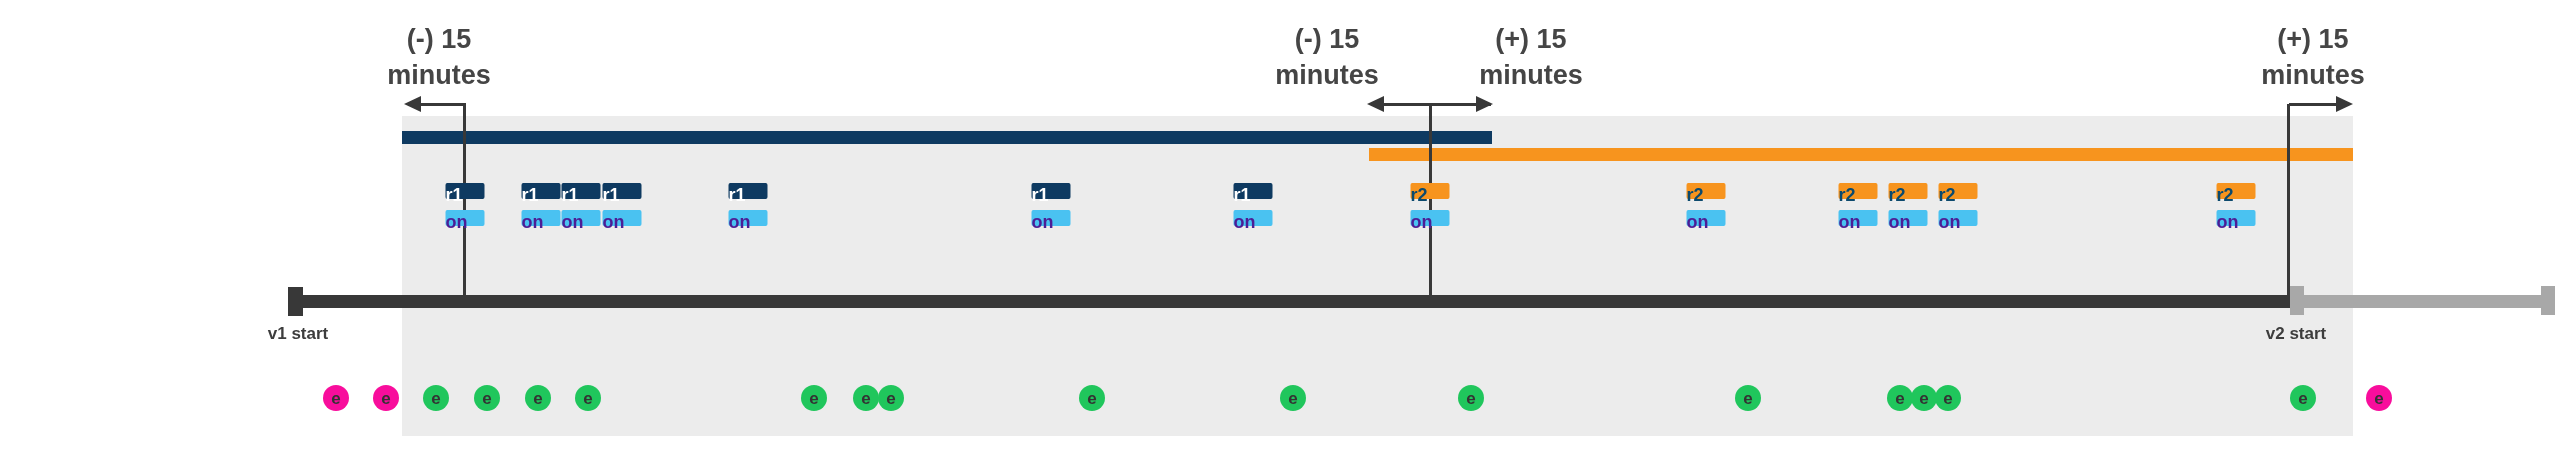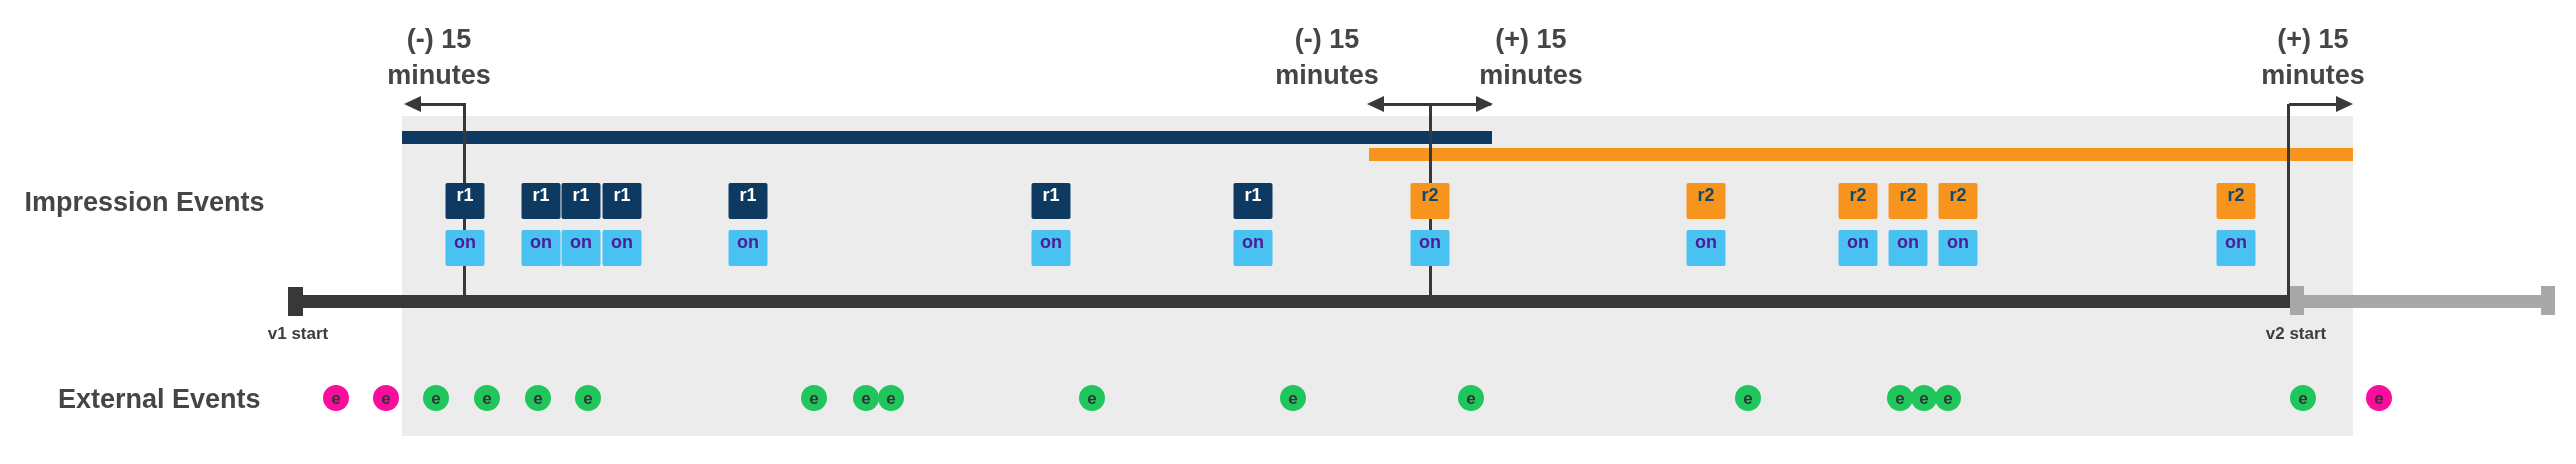--- a/index.html
+++ b/index.html
@@ -52,22 +52,22 @@
   .rowlabel.impressions { left: 24.4px; top: 187px; }
   .rowlabel.external    { left: 58px; top: 384px; }
 
   .imp-col {
     position: absolute; top: 183px;
     transform: translateX(-50%);
     display: flex; flex-direction: column; align-items: center;
     gap: 11.3px; z-index: 4;
   }
   .badge {
-    width: 39px; height: 36px; line-height: 25.4px;
-    text-align: center; font-size: 18px; font-weight: 600;
+    width: 39px; height: 16px; line-height: 25.4px;
+    text-align: left; font-size: 18px; font-weight: 600;
     border-radius: 1.9px;
   }
   .badge.r1 { background: var(--navy);   color: #ffffff; }
   .badge.r2 { background: var(--orange); color: #0c4a6e; }
   .badge.on { background: var(--lightblue); color: #4c1d95; font-weight: 600; }
 
   .tl-cap { position: absolute; z-index: 5; }
   .tl-cap.v1   { left: 288px;  top: 287px; width: 15px; height: 29px; background: var(--dark); }
   .tl-cap.v2   { left: 2290px; top: 286px; width: 14px; height: 29px; background: var(--gray); }
   .tl-cap.end  { left: 2541px; top: 286px; width: 14px; height: 29px; background: var(--gray); }
@@ -130,22 +130,20 @@
   </div>
   <div class="ann" style="left:1531px">
     <div>(+) 15</div>
     <div>minutes</div>
   </div>
   <div class="ann" style="left:2313px">
     <div>(+) 15</div>
     <div>minutes</div>
   </div>
 
-  <div class="rowlabel impressions">Impression Events</div>
-  <div class="rowlabel external">External Events</div>
 
   <div>
       <div class="imp-col" style="left: 465px;">
         <div class="badge r1">r1</div>
         <div class="badge on">on</div>
       </div>
       <div class="imp-col" style="left: 541px;">
         <div class="badge r1">r1</div>
         <div class="badge on">on</div>
       </div>

